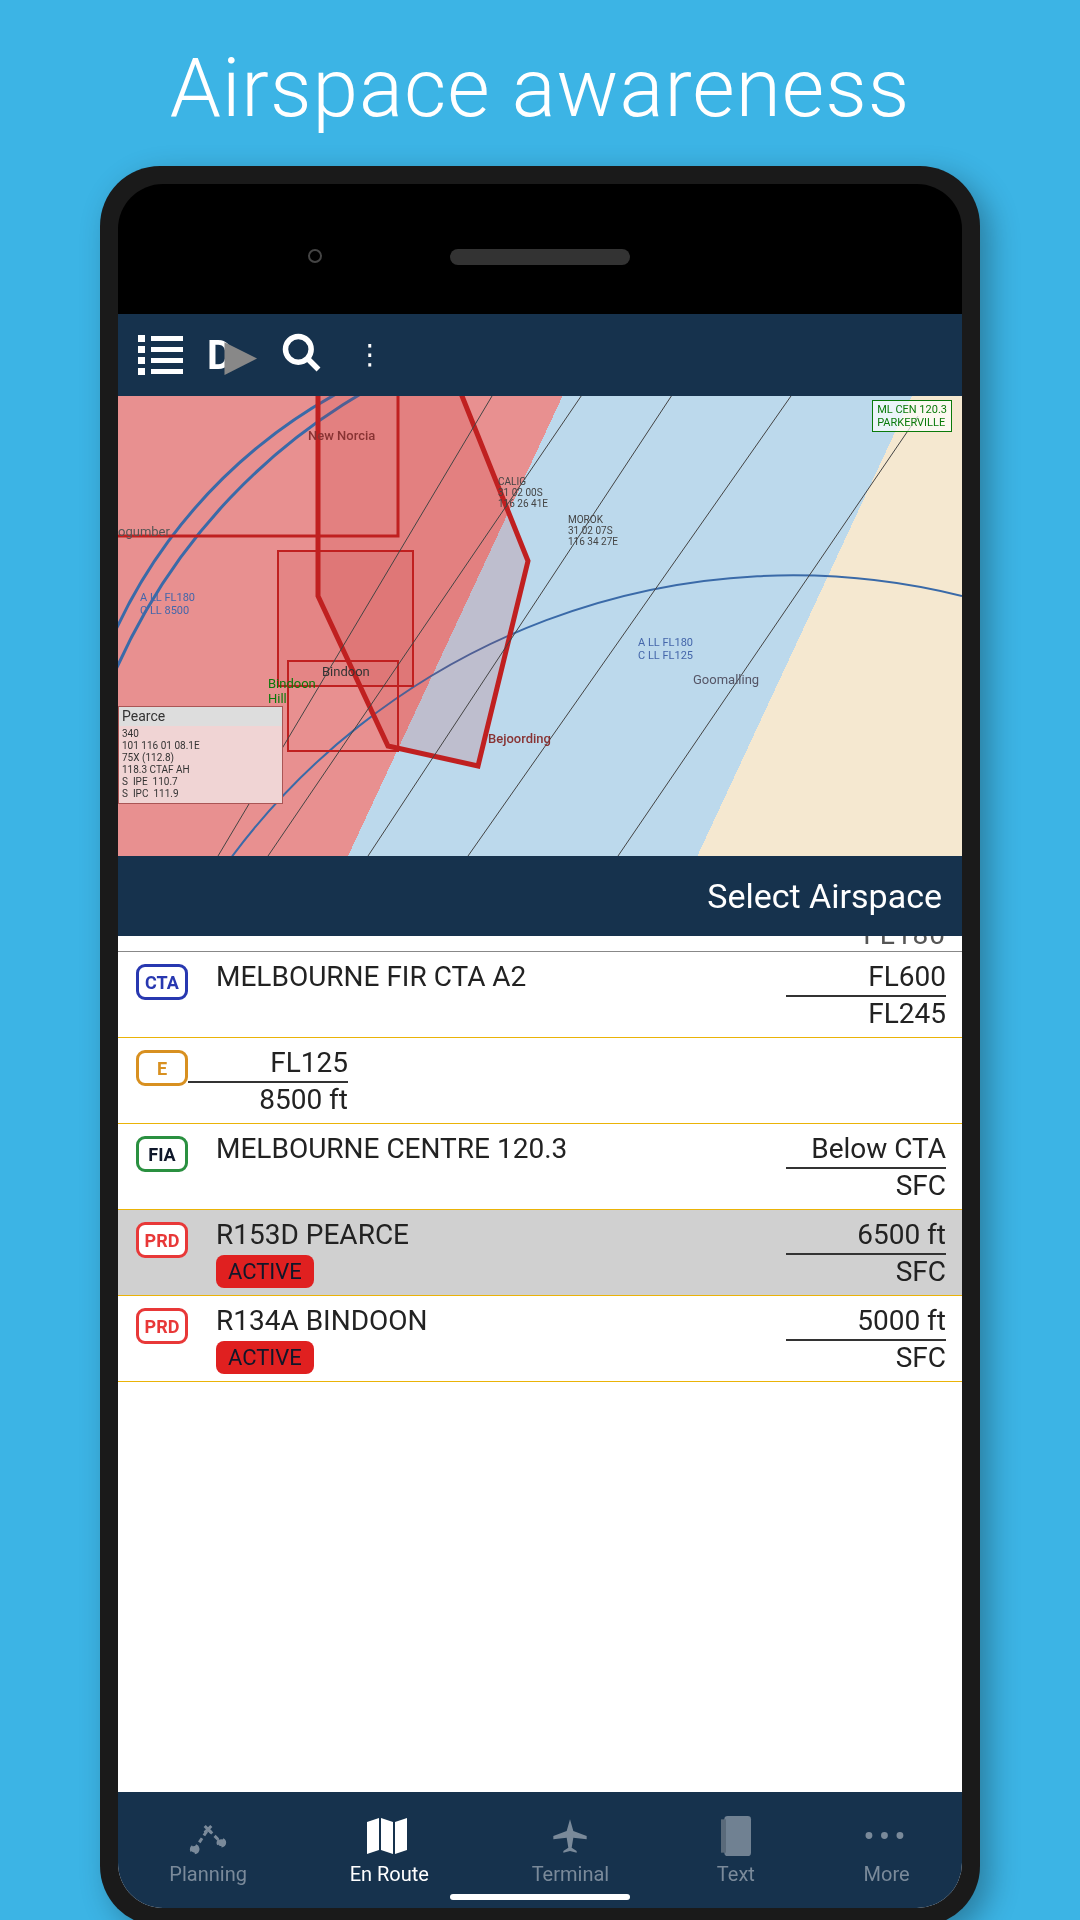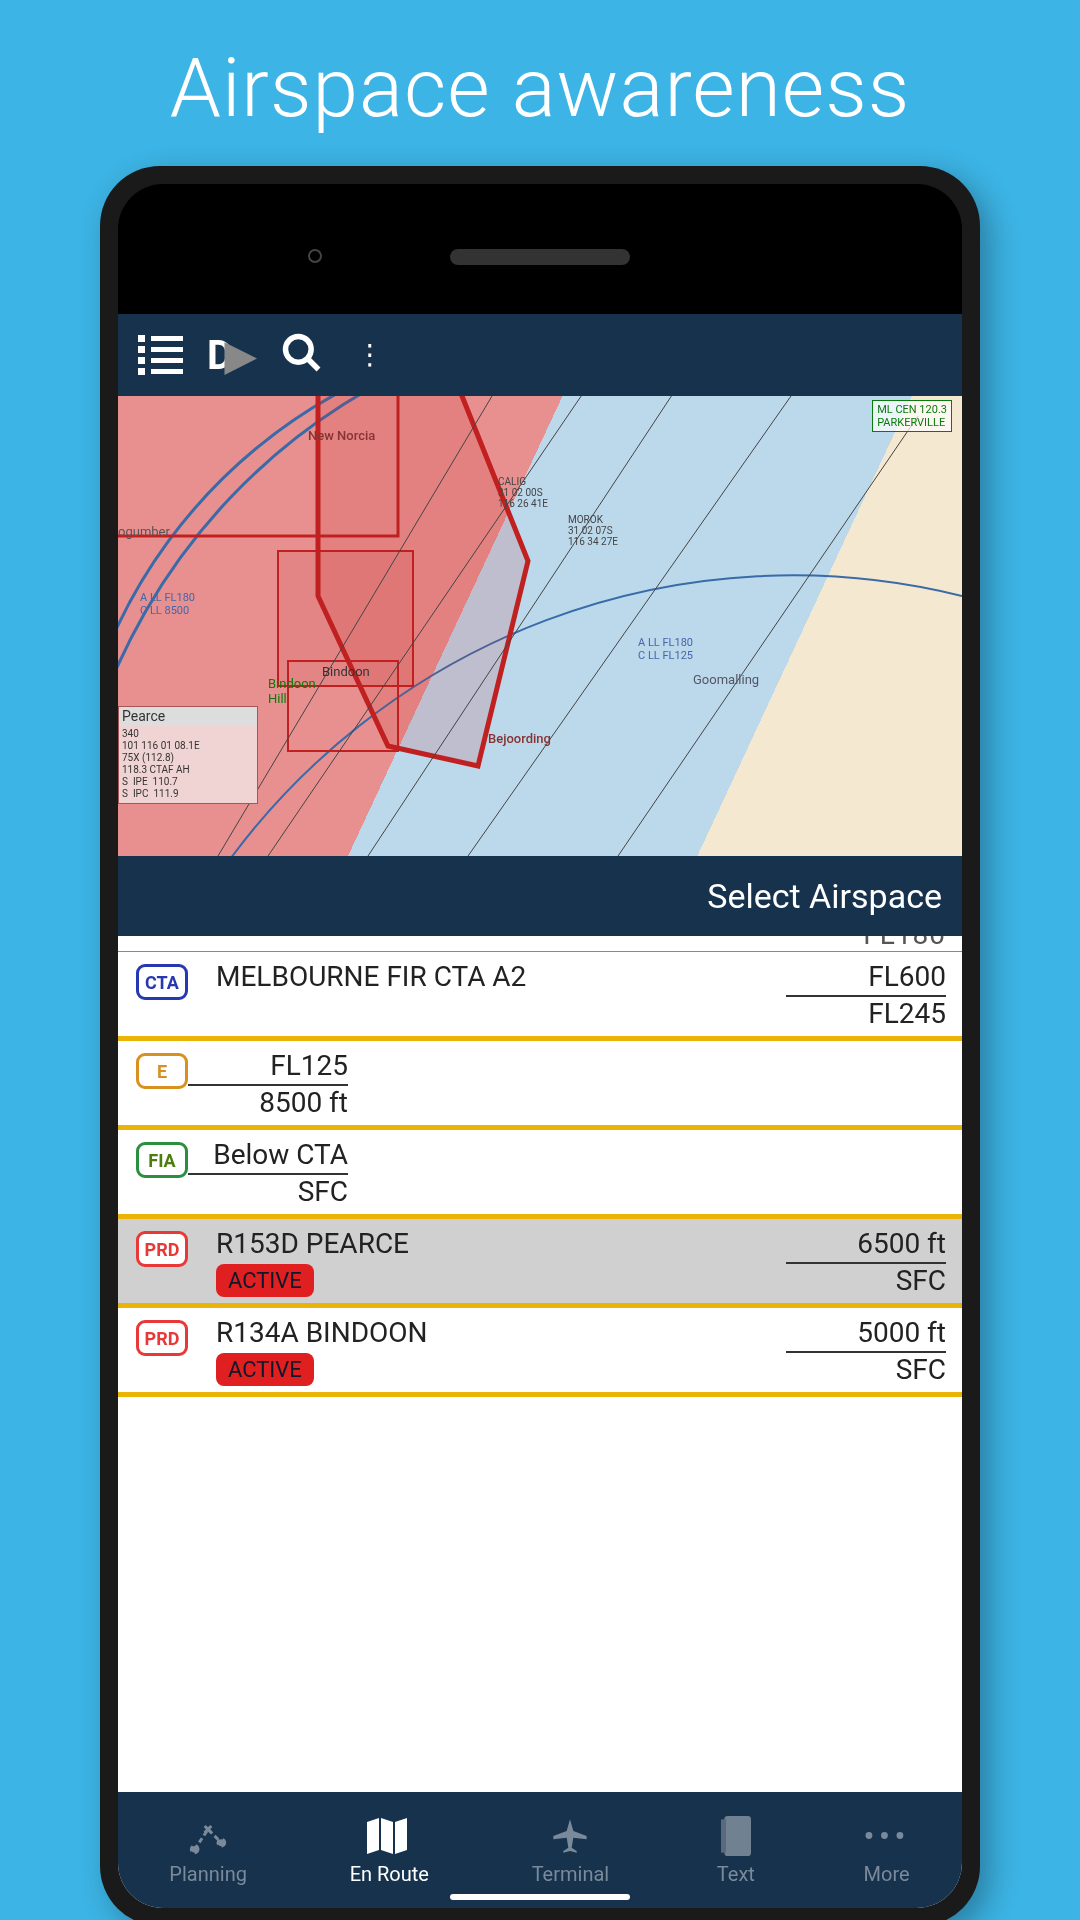--- a/index.html
+++ b/index.html
@@ -128,21 +128,21 @@
   position: absolute;
   font-size: 13px;
   color: #555;
 }
 .map-label.town { color: #833; font-weight: 500; }
 .map-label.green { color: #0a7a0a; }
 .pearce-box {
   position: absolute;
   left: 0;
   top: 310px;
-  width: 140px;
+  width: 165px;
   background: #f0d4d4;
   border: 1px solid #a55;
   font-size: 10px;
   padding: 3px;
   line-height: 1.2;
   color: #333;
 }
 .select-header {
   background: #16324d;
   color: white;
@@ -167,21 +167,21 @@
   right: 16px;
   bottom: 0;
   font-size: 28px;
   color: #555;
   letter-spacing: 1px;
 }
 .airspace-row {
   display: flex;
   align-items: flex-start;
   padding: 8px 16px 6px 18px;
-  border-bottom: 5px solid #eab308;
+  border-bottom: 1px solid #eab308;
   min-height: 86px;
 }
 .airspace-row.selected {
   background: #d0d0d0;
 }
 .badge {
   width: 52px;
   height: 36px;
   border-radius: 9px;
   border: 3px solid;
@@ -189,21 +189,21 @@
   font-weight: bold;
   display: flex;
   align-items: center;
   justify-content: center;
   margin-top: 4px;
   flex-shrink: 0;
   background: white;
 }
 .badge-cta { border-color: #2838b0; color: #2838b0; }
 .badge-e { border-color: #d89020; color: #d89020; }
-.badge-fia { border-color: #2a9040; color: #4d7c0f; }
+.badge-fia { border-color: #2a9040; color: #0f172a; }
 .badge-prd { border-color: #e83838; color: #e83838; }
 .row-main {
   flex: 1;
   padding-left: 28px;
 }
 .row-title {
   font-size: 28px;
   color: #222;
   font-weight: 400;
 }
@@ -373,20 +373,24 @@
             </div>
             <div class="airspace-row">
     <div class="badge badge-e">E</div>
     <div class="row-alts">
       <div class="alt-top">FL125</div>
       <div>8500 ft</div>
     </div>
             </div>
             <div class="airspace-row">
     <div class="badge badge-fia">FIA</div>
+    <div class="row-main">
+      <div class="row-title">MELBOURNE CENTRE 120.3</div>
+
+    </div>
     <div class="row-alts">
       <div class="alt-top">Below CTA</div>
       <div>SFC</div>
     </div>
             </div>
             <div class="airspace-row selected">
     <div class="badge badge-prd">PRD</div>
     <div class="row-main">
       <div class="row-title">R153D PEARCE</div>
       <div class="active-pill">ACTIVE</div>

